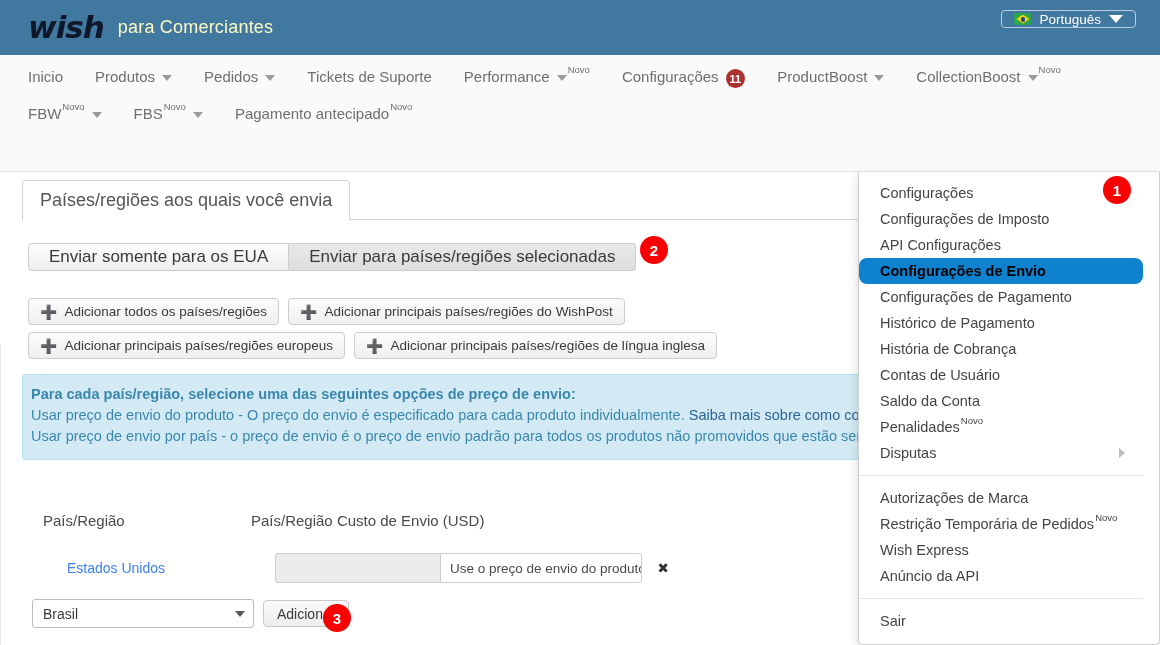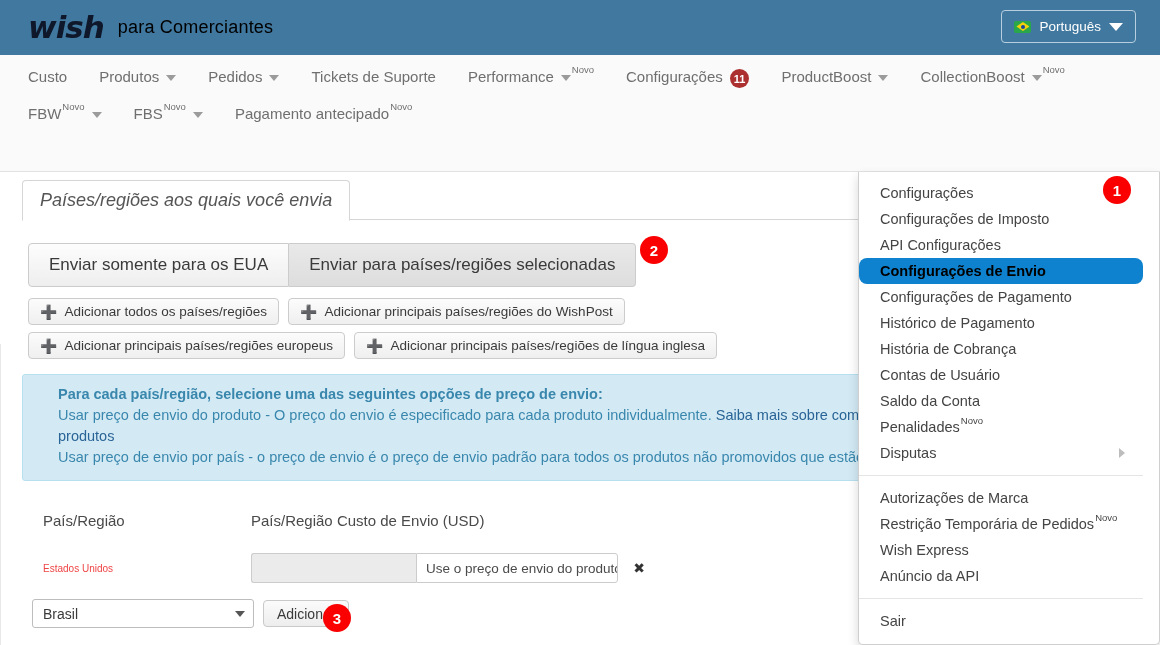--- a/index.html
+++ b/index.html
@@ -29,27 +29,27 @@
     color: #0f172a;
     font-size: 31px;
     font-weight: bold;
     font-style: italic;
     letter-spacing: -1px;
     font-family: "DejaVu Sans", sans-serif;
     line-height: 1;
   }
   .brand-sub {
     margin-left: 14px;
-    color: #000000;
+    color: #fef9c3;
     font-size: 18px;
     letter-spacing: .2px;
   }
   .lang-btn {
     position: absolute; right: 24px; top: 10px;
-    height: 33px;
+    height: 18px;
     padding: 1px 12px;
     border: 1px solid #b9cfdf;
     border-radius: 4px;
     display: flex; align-items: center; gap: 8px;
     color: #ffffff; font-size: 13.5px;
     background: transparent;
     cursor: pointer;
   }
   .flag-br {
     width: 17px; height: 12px; border-radius: 2px;
@@ -153,29 +153,28 @@
     height: 41px;
     padding: 0 17px;
     display: flex; align-items: center;
     font-size: 18px; color: #555;
     background: #fff;
     border: 1px solid #d6d6d6;
     border-bottom: 1px solid #fff;
     border-radius: 4px 4px 0 0;
     white-space: nowrap;
     cursor: pointer;
-    font-style: italic;
   }
 
   .toggle-group {
     position: absolute; top: 71px; left: 28px;
     display: flex;
   }
   .tgl {
-    height: 44px;
+    height: 28px;
     padding: 12px 20px;
     display: flex; align-items: center;
     font-size: 17px; color: #3a3a3a;
     background: linear-gradient(#fdfdfd, #eeeeee);
     border: 1px solid #cccccc;
     cursor: pointer;
     white-space: nowrap;
   }
   .tgl:first-child { border-radius: 4px 0 0 4px; }
   .tgl:last-child { border-radius: 0 4px 4px 0; border-left: none; }
@@ -193,42 +192,42 @@
     border-radius: 4px;
     margin-right: 9px;
     cursor: pointer;
     white-space: nowrap;
   }
   .plus { font-weight: bold; font-size: 14px; line-height: 1; color:#333; }
 
   .infobox {
     position: absolute; left: 22px; top: 202px;
     width: 1116px;
-    padding: 9px 16px 12px 35px;
+    padding: 9px 16px 12px 8px;
     background: #d3eaf5;
     border: 1px solid #b7e0ef;
     border-radius: 3px;
     color: #3a87ad;
     font-size: 14.5px;
     line-height: 21px;
   }
   .infobox .b { font-weight: bold; display:block; }
   .infobox a { color: #2a6496; text-decoration: none; }
 
   .tablearea { position: absolute; left: 0; top: 340px; width: 1160px; }
   .thead { display: flex; padding-left: 43px; font-size: 15px; color: #4a4a4a; }
   .th-country { width: 208px; }
   .th-cost { }
 
   .trow {
     display: flex; align-items: center;
     padding-left: 43px;
     margin-top: 24px;
   }
-  .td-country { width: 208px; font-size: 10px; color: #ef4444; }
+  .td-country { width: 208px; font-size: 14px; color: #3b82f6; margin-left: 24px; }
   .cost-input {
     width: 165px; height: 30px;
     background: #ebebeb;
     border: 1px solid #cccccc;
     border-right: none;
     border-radius: 3px 0 0 3px;
   }
   .cost-select {
     width: 202px; height: 30px;
     background: #ffffff;
@@ -338,21 +337,21 @@
       <span class="flag-br"></span>
       <span>Português</span>
       <span class="caret-down big"></span>
     </div>
   </div>
 
   <div class="navwrap">
 
     <div class="navrow r1">
       <div class="navitem">
-        <span>Custo</span>
+        <span>Inicio</span>
       </div>
       <div class="navitem">
         <span>Produtos</span>
         <span class="caret-down cd"></span>
       </div>
       <div class="navitem">
         <span>Pedidos</span>
         <span class="caret-down cd"></span>
       </div>
       <div class="navitem">

